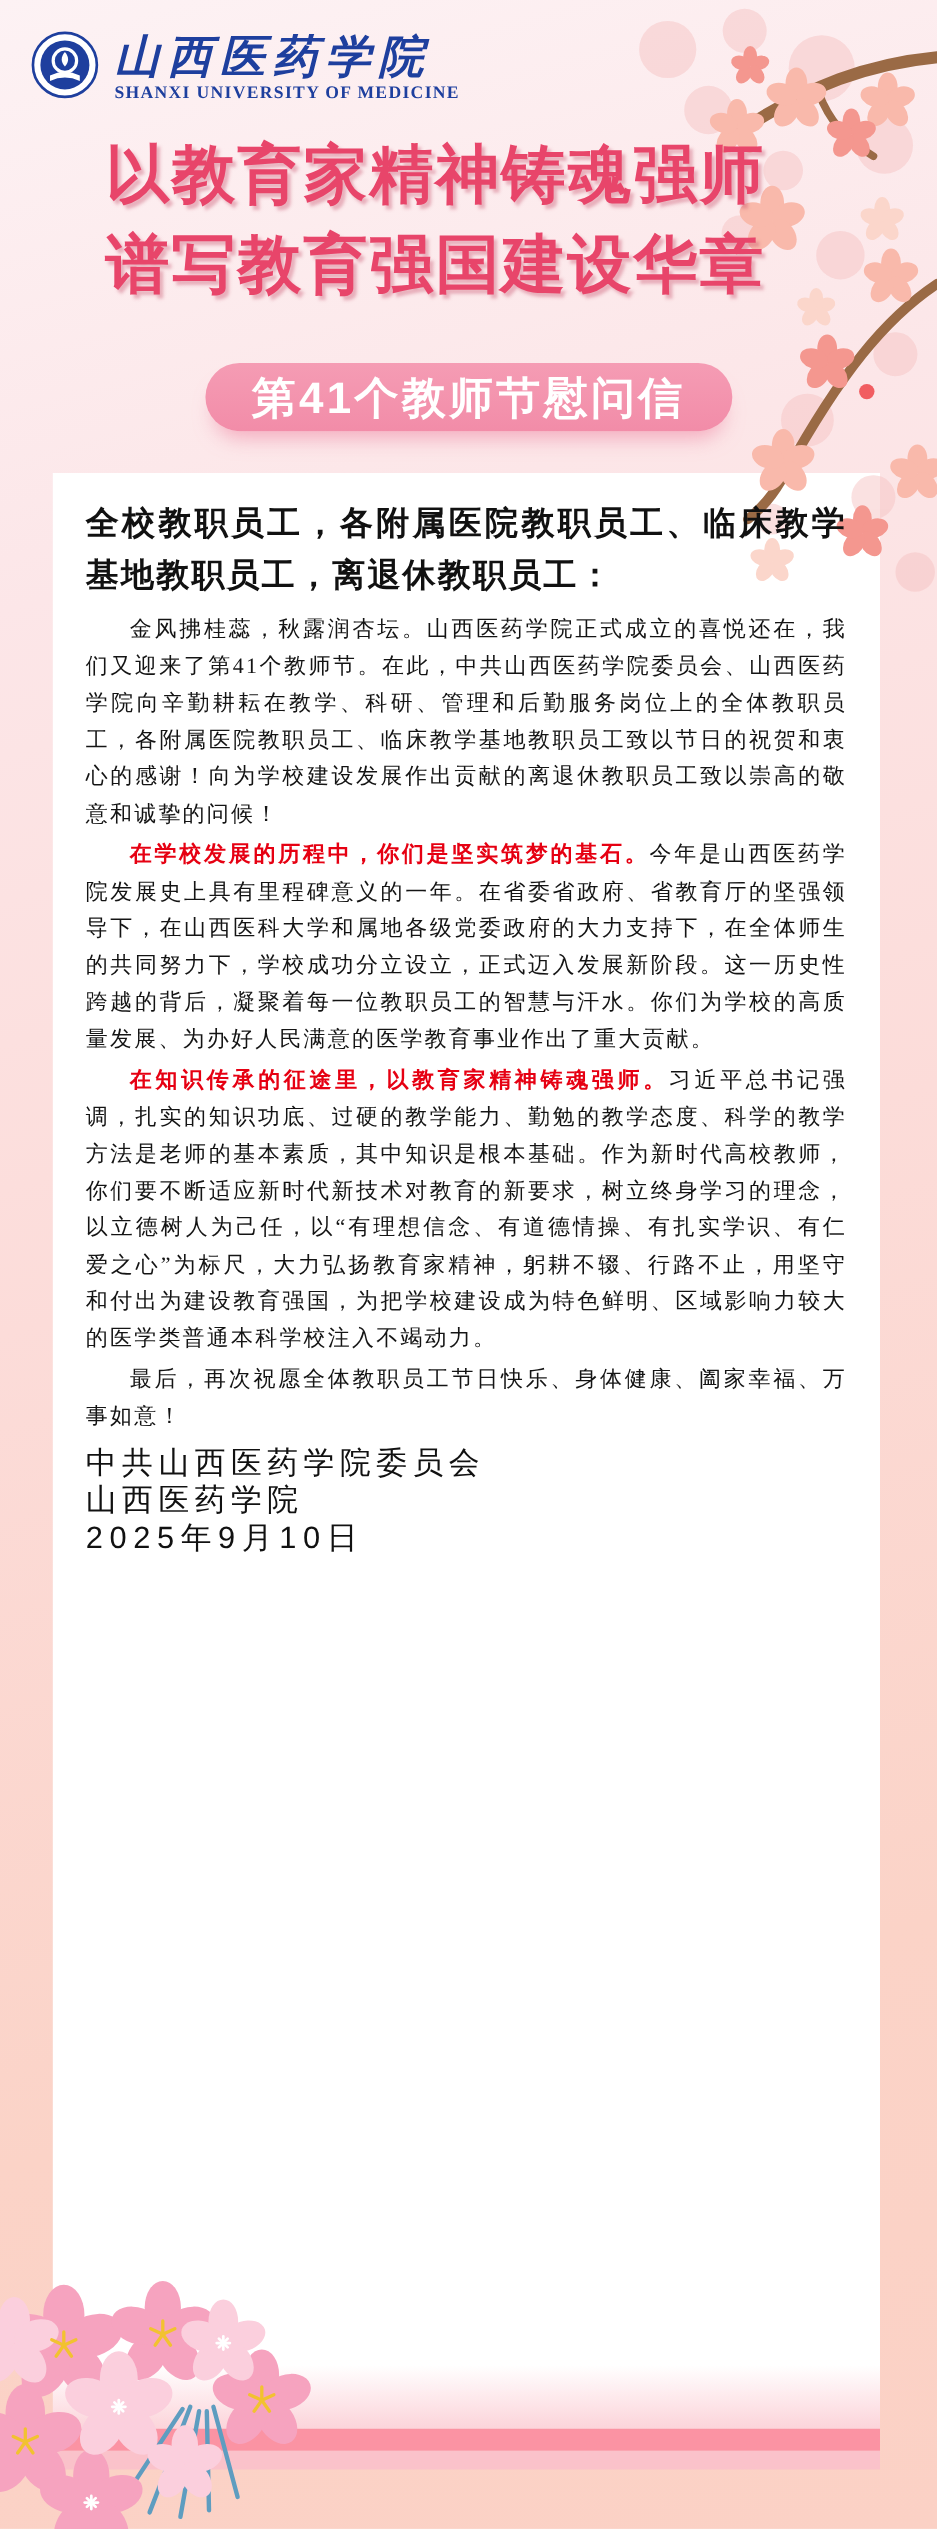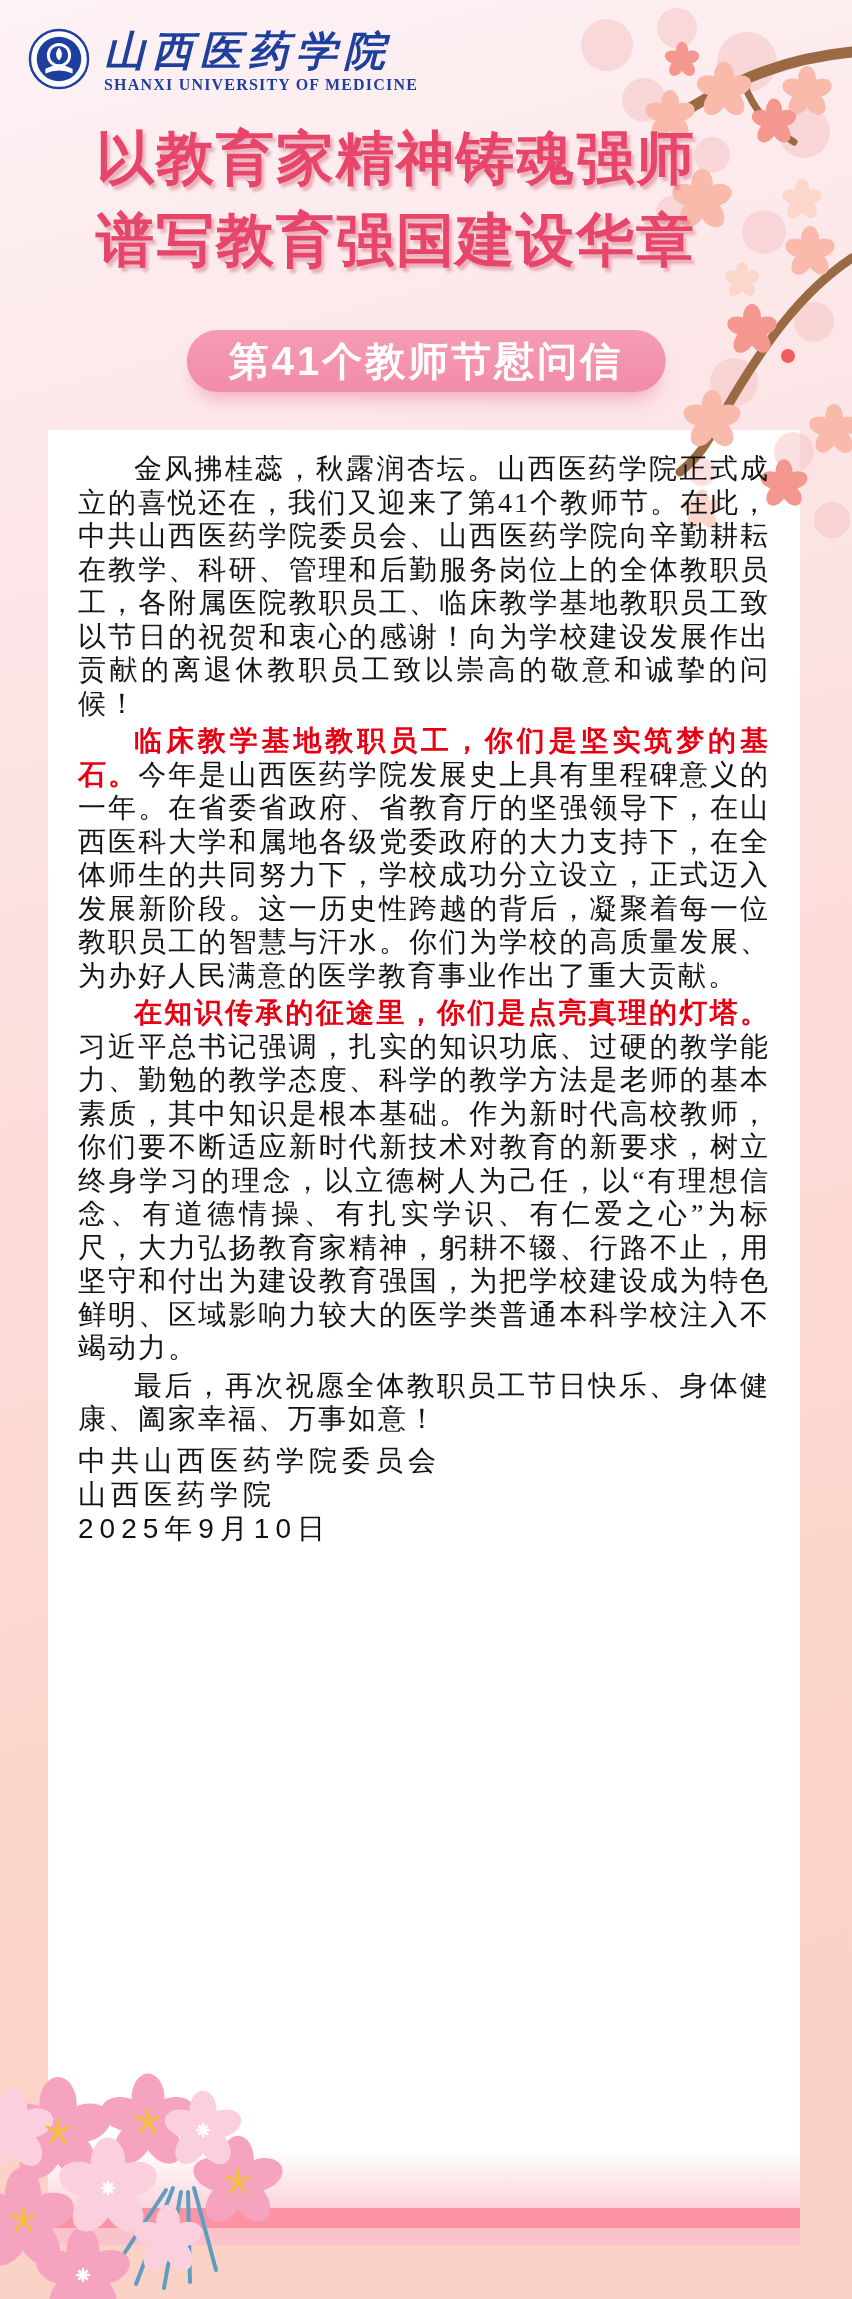--- a/index.html
+++ b/index.html
@@ -41,21 +41,21 @@
     background:linear-gradient(180deg,#ffffff 0%,#fcd4da 100%);z-index:1;}
   .stripe-dark{position:absolute;left:48px;top:2208px;width:752px;height:20px;background:#fb93a3;z-index:1;}
   .stripe-light{position:absolute;left:48px;top:2228px;width:752px;height:17px;background:#fac2ca;z-index:1;}
   .letter{position:absolute;left:78px;top:452px;width:692px;z-index:2;color:#141414;}
   .salutation{
     font-weight:700;font-size:30px;line-height:48px;letter-spacing:2px;
     text-align:justify;margin:0 0 8px 0;color:#111111;
   }
   .para{
     font-family:"Liberation Serif",serif;
-    font-size:28px;line-height:33.5px;letter-spacing:2px;margin:0 0 4px 0;
+    font-size:20px;line-height:33.5px;letter-spacing:2px;margin:0 0 4px 0;
     text-align:justify;text-justify:inter-character;word-break:break-all;
     text-indent:2em;
   }
   .lead{color:#e60012;font-family:"Liberation Sans",sans-serif;font-weight:700;}
   .signature{margin-top:8px;text-align:left;font-weight:400;color:#111111;}
   .sig-line{font-size:28px;line-height:34px;letter-spacing:5px;}
   .sig-date{font-size:28px;line-height:34px;letter-spacing:6px;}
   
   .blossom-branch{position:absolute;right:0;top:0;z-index:2;}
   .flower-cluster{position:absolute;left:-12px;top:2070px;z-index:4;}
@@ -138,26 +138,27 @@
   <div class="banner">
     <span class="banner-text">第41个教师节慰问信</span>
   </div>
 
   <div class="card"></div>
   <div class="card-fade"></div>
   <div class="stripe-dark"></div>
   <div class="stripe-light"></div>
 
   <div class="letter">
+    <p class="salutation">全校教职员工，各附属医院教职员工、临床教学基地教职员工，离退休教职员工：</p>
 
     <p class="para"><span class="lead"></span><span>金风拂桂蕊，秋露润杏坛。山西医药学院正式成立的喜悦还在，我们又迎来了第41个教师节。在此，中共山西医药学院委员会、山西医药学院向辛勤耕耘在教学、科研、管理和后勤服务岗位上的全体教职员工，各附属医院教职员工、临床教学基地教职员工致以节日的祝贺和衷心的感谢！向为学校建设发展作出贡献的离退休教职员工致以崇高的敬意和诚挚的问候！</span></p>
 
-    <p class="para"><span class="lead">临床教学基地教职员工，你们是坚实筑梦的基石。</span><span>今年是山西医药学院发展史上具有里程碑意义的一年。在省委省政府、省教育厅的坚强领导下，在山西医科大学和属地各级党委政府的大力支持下，在全体师生的共同努力下，学校成功分立设立，正式迈入发展新阶段。这一历史性跨越的背后，凝聚着每一位教职员工的智慧与汗水。你们为学校的高质量发展、为办好人民满意的医学教育事业作出了重大贡献。</span></p>
-
-    <p class="para"><span class="lead">在知识传承的征途里，你们是点亮真理的灯塔。</span><span>习近平总书记强调，扎实的知识功底、过硬的教学能力、勤勉的教学态度、科学的教学方法是老师的基本素质，其中知识是根本基础。作为新时代高校教师，你们要不断适应新时代新技术对教育的新要求，树立终身学习的理念，以立德树人为己任，以“有理想信念、有道德情操、有扎实学识、有仁爱之心”为标尺，大力弘扬教育家精神，躬耕不辍、行路不止，用坚守和付出为建设教育强国，为把学校建设成为特色鲜明、区域影响力较大的医学类普通本科学校注入不竭动力。</span></p>
+    <p class="para"><span class="lead">在学校发展的历程中，你们是坚实筑梦的基石。</span><span>今年是山西医药学院发展史上具有里程碑意义的一年。在省委省政府、省教育厅的坚强领导下，在山西医科大学和属地各级党委政府的大力支持下，在全体师生的共同努力下，学校成功分立设立，正式迈入发展新阶段。这一历史性跨越的背后，凝聚着每一位教职员工的智慧与汗水。你们为学校的高质量发展、为办好人民满意的医学教育事业作出了重大贡献。</span></p>
+
+    <p class="para"><span class="lead">在知识传承的征途里，以教育家精神铸魂强师。</span><span>习近平总书记强调，扎实的知识功底、过硬的教学能力、勤勉的教学态度、科学的教学方法是老师的基本素质，其中知识是根本基础。作为新时代高校教师，你们要不断适应新时代新技术对教育的新要求，树立终身学习的理念，以立德树人为己任，以“有理想信念、有道德情操、有扎实学识、有仁爱之心”为标尺，大力弘扬教育家精神，躬耕不辍、行路不止，用坚守和付出为建设教育强国，为把学校建设成为特色鲜明、区域影响力较大的医学类普通本科学校注入不竭动力。</span></p>
 
 
 
     <p class="para"><span class="lead"></span><span>最后，再次祝愿全体教职员工节日快乐、身体健康、阖家幸福、万事如意！</span></p>
 
     <div class="signature">
       <div class="sig-line">中共山西医药学院委员会</div>
       <div class="sig-line">山西医药学院</div>
       <div class="sig-date">2025年9月10日</div>
     </div>

